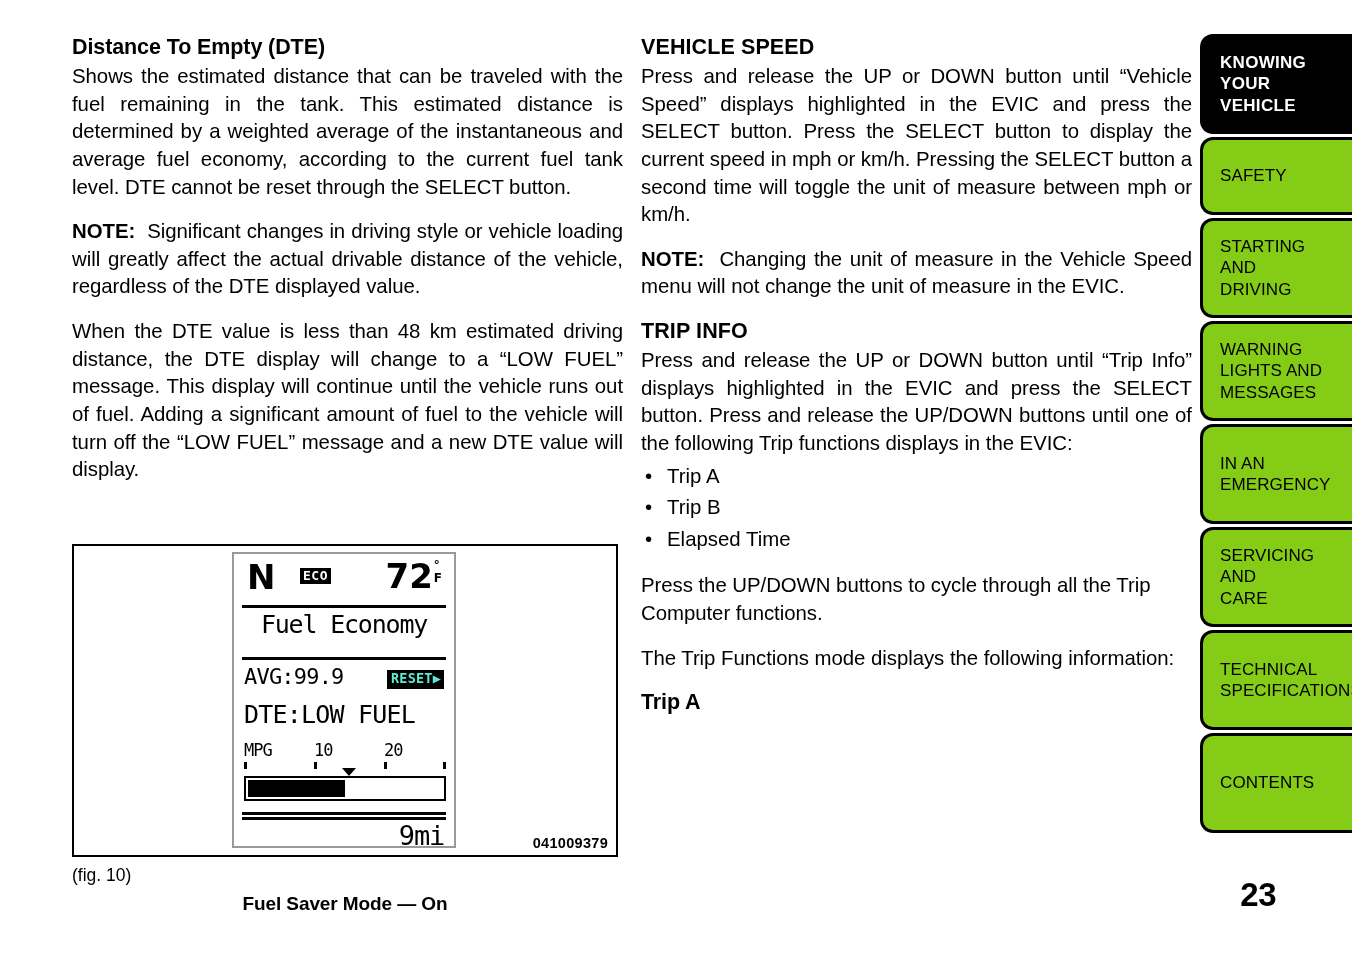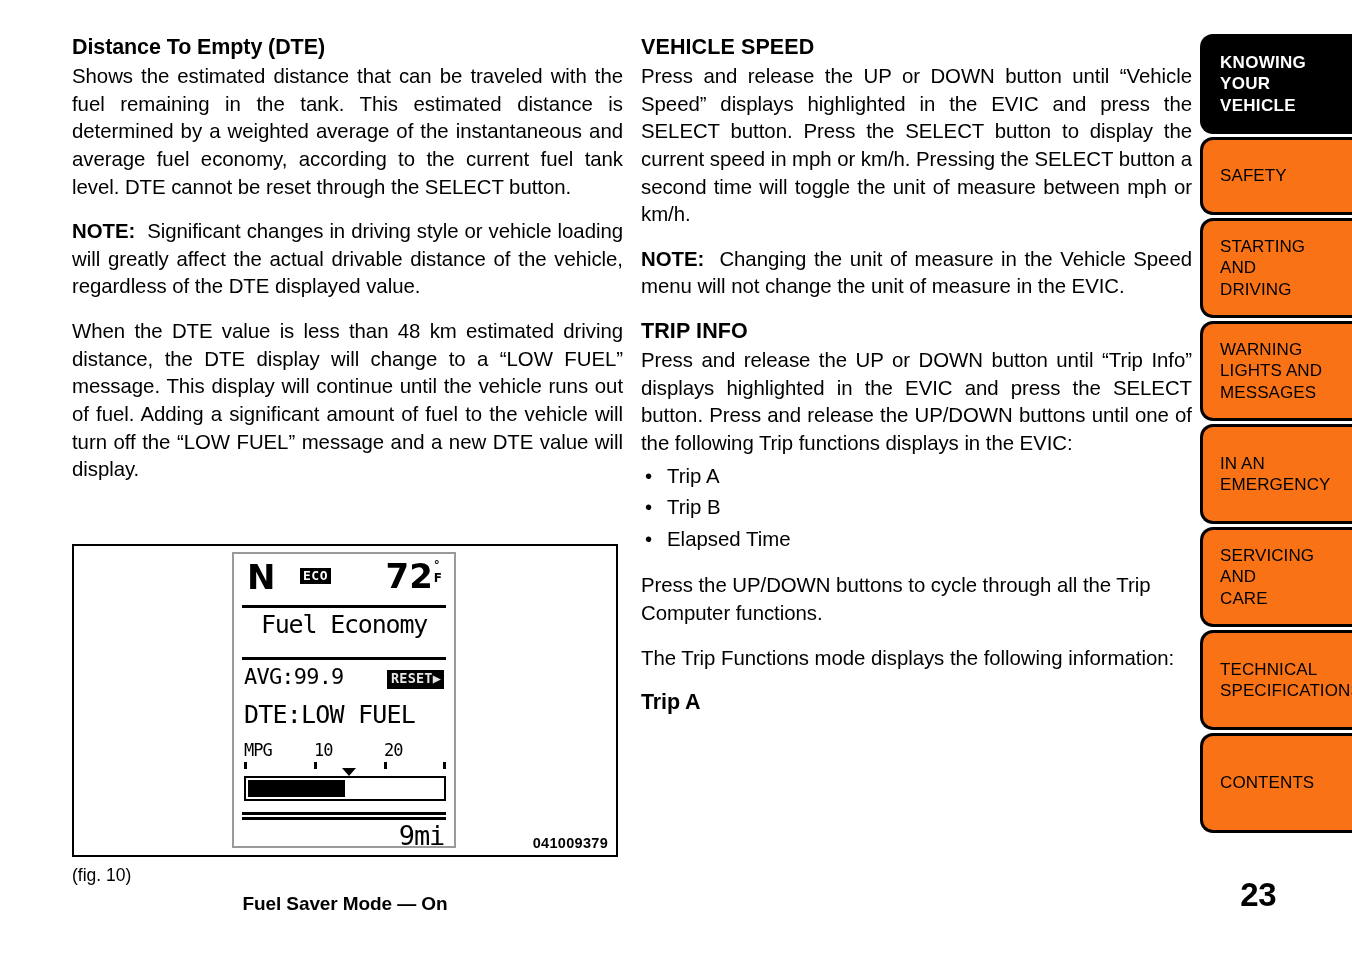--- a/index.html
+++ b/index.html
@@ -190,21 +190,21 @@
     position: absolute;
     left: 10px; top: 112px;
     font-size: 22px;
     line-height: 1;
     letter-spacing: -0.8px;
   }
   .lcd-reset {
     position: absolute;
     right: 10px; top: 116px;
     background: #000;
-    color: #e5e5e5;
+    color: #5eead4;
     font-size: 13.5px;
     font-weight: bold;
     letter-spacing: 0.2px;
     padding: 2px 3px 3px 4px;
     line-height: 1;
   }
   .lcd-dte {
     position: absolute;
     left: 10px; top: 148px;
     font-size: 25px;
@@ -299,21 +299,21 @@
     top: 34px;
     width: 152px;
   }
   .tab {
     position: relative;
     box-sizing: border-box;
     border: 3px solid #000;
     border-right: none;
     border-top-left-radius: 13px;
     border-bottom-left-radius: 13px;
-    background: #f97316;
+    background: #84cc16;
     color: #000;
     display: flex;
     align-items: center;
     padding-left: 17px;
     margin-bottom: 3px;
     font-size: 17px;
     font-weight: normal;
     line-height: 1.26;
     letter-spacing: 0.1px;
     font-family: "Liberation Sans", sans-serif;

